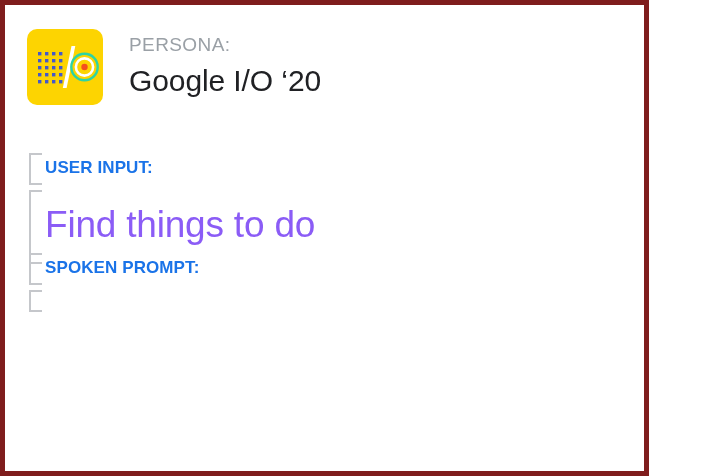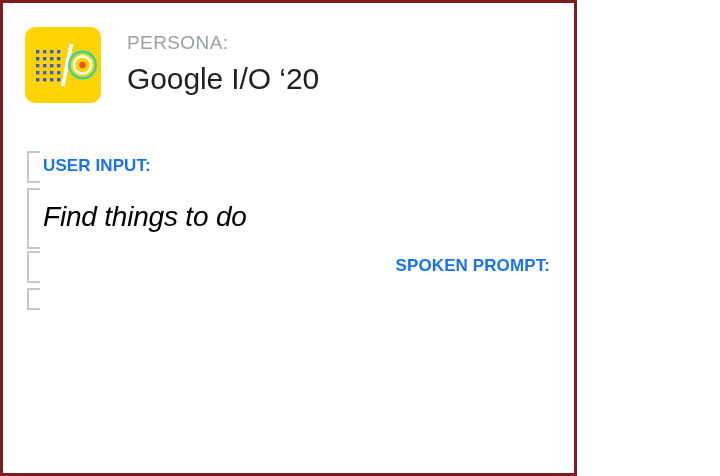--- a/index.html
+++ b/index.html
@@ -10,24 +10,24 @@
     background: #ffffff;
   }
 
   body {
     font-family: "Liberation Sans", sans-serif;
     -webkit-font-smoothing: antialiased;
   }
 
   .card {
     position: relative;
-    width: 577px;
+    width: 649px;
     height: 476px;
     background: #ffffff;
-    border: 3px solid #7f1d1d;
+    border: 5px solid #7f1d1d;
     overflow: hidden;
   }
 
   
   .persona-row {
     position: absolute;
     left: 22px;
     top: 24px;
     display: flex;
     align-items: flex-start;
@@ -67,21 +67,21 @@
   }
 
   
   .section {
     position: absolute;
     left: 22px;
     right: 24px;
   }
 
   .section-user   { top: 132px; margin-top: 16px; }
-  .section-spoken { top: 248px; text-align: right; }
+  .section-spoken { top: 248px; }
 
   
   .bracket {
     position: relative;
     padding-left: 18px;
   }
 
   .bracket::before {
     
     content: "";
@@ -119,24 +119,23 @@
   .label-text {
     font-size: 17px;
     font-weight: 700;
     letter-spacing: 0.1px;
     color: #1a73e8;
     line-height: 1.15;
     white-space: nowrap;
   }
 
   .body-text {
-    font-size: 28px;
-    font-style: italic;
+    font-size: 37px;
     font-weight: 400;
-    color: #000000;
+    color: #8b5cf6;
     line-height: 1.42;
     letter-spacing: -0.2px;
   }
 
   .body-text-short { white-space: nowrap; }
 </style>
 </head>
 <body>
 
 <div class="card">

